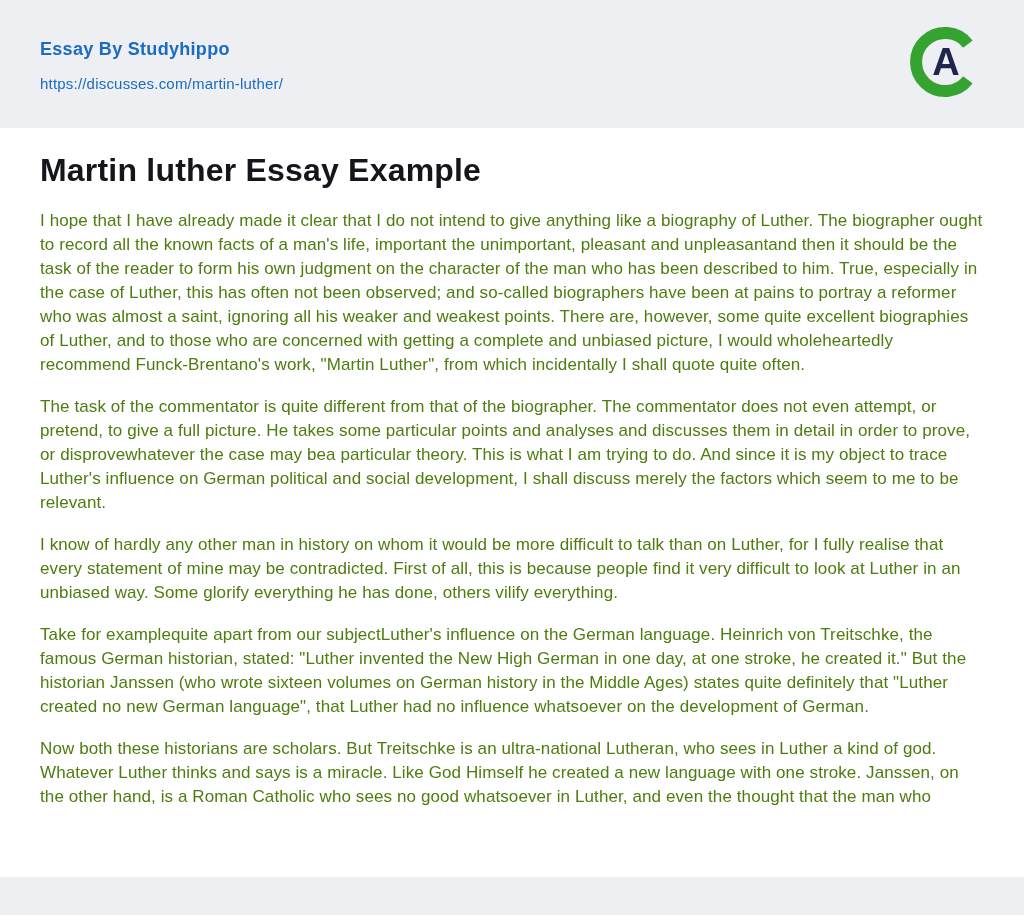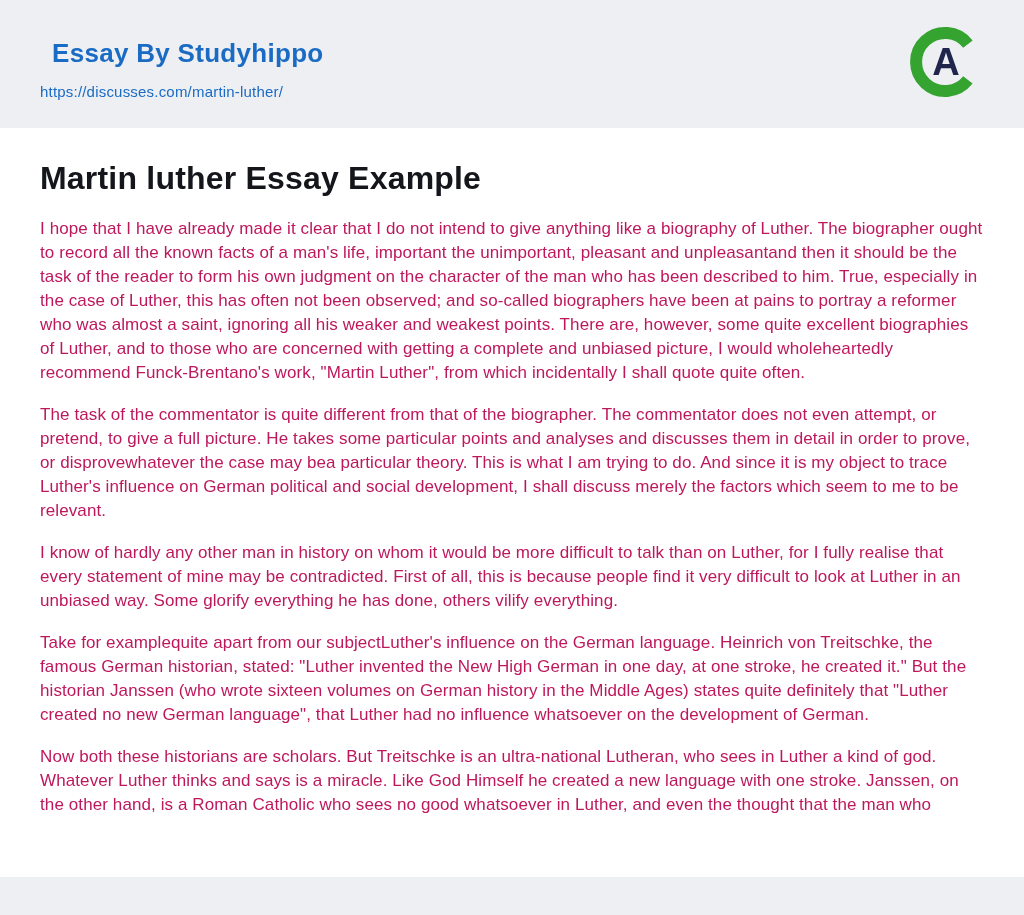--- a/index.html
+++ b/index.html
@@ -16,60 +16,59 @@
     position: relative;
     margin: 0 auto;
   }
   .header {
     height: 128px;
     padding: 40px 40px 0 40px;
     position: relative;
   }
   .site-title {
     color: #1a6bc4;
-    font-size: 26px;
+    font-size: 18px;
     font-weight: bold;
     line-height: 1;
     letter-spacing: 0.3px;
-    margin-left: 12px;
   }
   .source-url {
     color: #1a6bc4;
     font-size: 15px;
     margin-top: 17px;
     display: inline-block;
     cursor: pointer;
     text-decoration: none;
     letter-spacing: 0.2px;
   }
   .logo {
     position: absolute;
     top: 22px;
     right: 39px;
     width: 80px;
     height: 80px;
   }
   .content {
     background: #ffffff;
     height: 749px;
-    padding: 24px 40px 20px 40px;
+    padding: 16px 40px 20px 40px;
     overflow: hidden;
   }
   .essay-title {
     font-size: 32px;
     font-weight: bold;
     color: #14161b;
     margin: 8px 0 20px 0;
     line-height: 1.15;
     letter-spacing: 0.2px;
   }
   .para {
     font-size: 17px;
     line-height: 24px;
-    color: #be185d;
+    color: #4d7c0f;
     margin: 18px 0 15px 0;
     letter-spacing: 0.1px;
   }
 </style>
 </head>
 <body>
 
 <div class="page">
 
   <header class="header">

